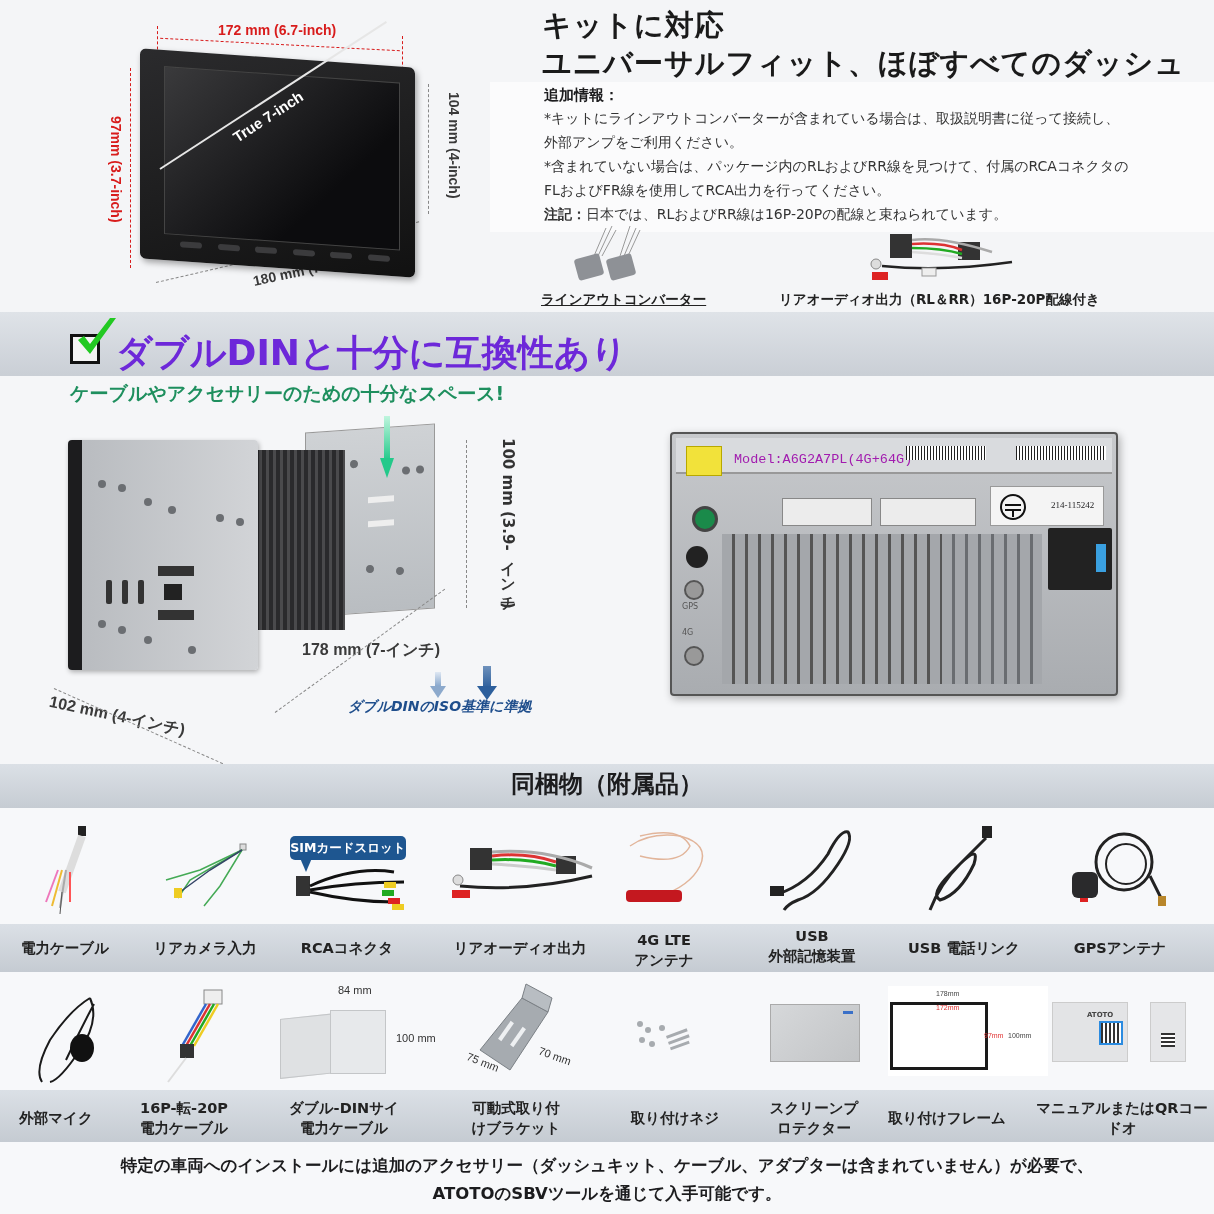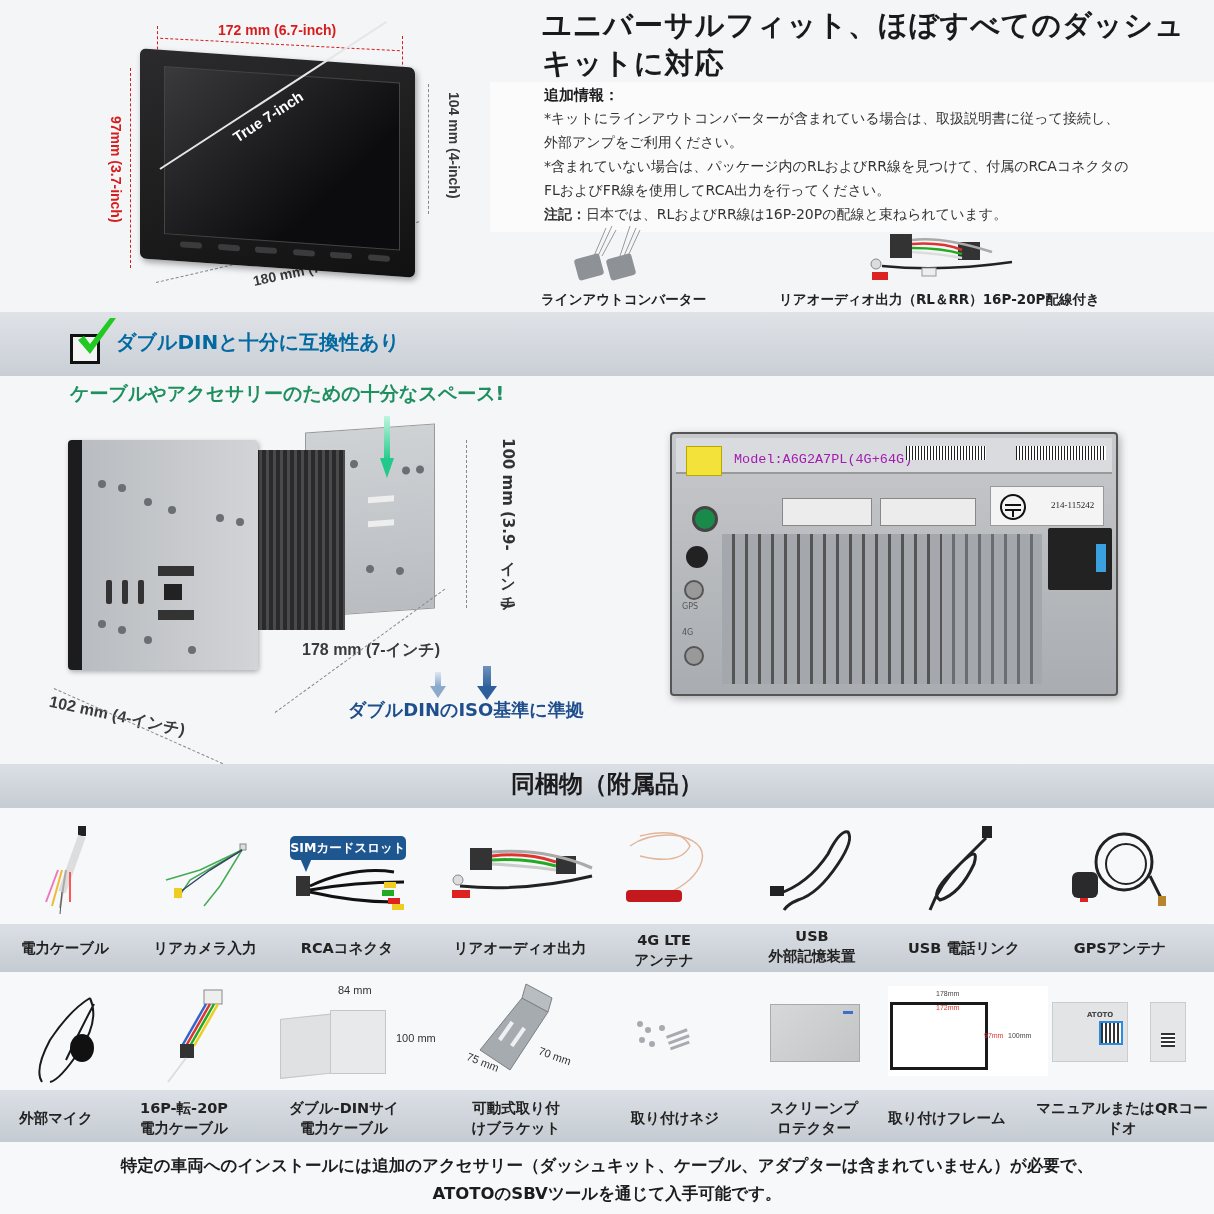--- a/index.html
+++ b/index.html
@@ -52,21 +52,21 @@
   .info-title { left:544px; top:86px; font-size:15px; font-weight:bold; }
   .info-line { left:544px; font-size:14px; color:#333; white-space:nowrap; }
   .info-note b { font-weight:bold; }
   .cap-small { font-size:13.5px; font-weight:bold; color:#222; white-space:nowrap; }
 
   
   .band {
     left:0; width:1214px;
     background:linear-gradient(#dfe3e8,#c9ced5);
   }
-  .band-title { font-size:20px; font-weight:bold; color:#0369a1; white-space:nowrap; }
+  .band-title { font-size:36px; font-weight:bold; color:#6d28d9; white-space:nowrap; }
   .checkbox {
     left:70px; top:334px; width:30px; height:30px; border:3px solid #111; background:#f4f4f4;
   }
   .check-mark { left:74px; top:316px; width:46px; height:46px; }
 
   .green-sub { left:70px; top:381px; font-size:19px; font-weight:bold; color:#1e8f5e; white-space:nowrap; }
 
   
   .din-section { left:0; top:376px; width:1214px; height:388px; background:#f5f6f8; }
   .cage {
@@ -85,21 +85,21 @@
     transform:skewY(-4deg);
   }
   .hole { position:absolute; width:8px; height:8px; border-radius:50%; background:#6b6e72; }
   .slot { position:absolute; width:6px; height:24px; background:#333; border-radius:2px; }
 
   .arrow-green { left:380px; top:416px; width:14px; height:60px; }
   .vdim-text {
     left:498px; top:438px; writing-mode:vertical-rl; font-size:15px; font-weight:bold; color:#333;
     white-space:nowrap;
   }
-  .blue-caption { left:348px; top:698px; font-size:18px; font-weight:bold; color:#1f4e8c; white-space:nowrap; }
+  .blue-caption { left:348px; top:698px; font-size:14px; font-weight:bold; color:#1f4e8c; white-space:nowrap;font-style:italic; }
 
   .rear-panel {
     left:670px; top:432px; width:448px; height:264px;
     background:linear-gradient(#c7c9cc,#a9acb0);
     border:2px solid #555; border-radius:4px;
     box-shadow:2px 3px 8px rgba(0,0,0,.3);
   }
   .model-strip {
     position:absolute; left:4px; top:4px; width:436px; height:36px; background:#d9dbde; border-bottom:2px solid #999;
   }
@@ -173,22 +173,22 @@
         <span></span>
         <span></span>
         <span></span>
     </div>
   </div>
   <div class="diag"></div>
   <div class="diag-label">True 7-inch</div>
 </div>
 
 <div class="abs title-jp">
+  <div>キットに対応</div>
   <div>ユニバーサルフィット、ほぼすべてのダッシュ</div>
-  <div>キットに対応</div>
 </div>
 
 <div class="abs info-box"></div>
 <div class="abs info-title">追加情報：</div>
 <div class="abs info-line" style="top:110px;">*キットにラインアウトコンバーターが含まれている場合は、取扱説明書に従って接続し、</div>
 <div class="abs info-line" style="top:134px;">外部アンプをご利用ください。</div>
 <div class="abs info-line" style="top:158px;">*含まれていない場合は、パッケージ内のRLおよびRR線を見つけて、付属のRCAコネクタの</div>
 <div class="abs info-line" style="top:182px;">FLおよびFR線を使用してRCA出力を行ってください。</div>
 <div class="abs info-line info-note" style="top:206px;">
   <b>注記：</b><span>日本では、RLおよびRR線は16P-20Pの配線と束ねられています。</span>
@@ -201,21 +201,21 @@
         <path d="M26 30 L40 0"></path>
         <path d="M30 30 L44 4"></path>
       <path d="M48 30 L58 0"></path>
         <path d="M52 30 L64 2"></path>
         <path d="M56 30 L68 4"></path>
     </g>
     <rect x="4" y="30" width="26" height="22" rx="3" fill="#8e9196" transform="rotate(-15 17 41)"></rect>
     <rect x="36" y="30" width="26" height="22" rx="3" fill="#8e9196" transform="rotate(-15 49 41)"></rect>
   </svg>
 </div>
-<div class="abs cap-small" style="left:541px;top:291px;">ラインアウトコンバーター</div>
+<div class="abs cap-small" style="left:541px;top:291px;text-decoration:underline;">ラインアウトコンバーター</div>
 
 <div class="abs" style="left:862px;top:232px;width:160px;height:52px;">
   <svg width="160" height="52" viewBox="0 0 160 52">
     <rect x="28" y="2" width="22" height="24" fill="#333"></rect>
     <rect x="96" y="10" width="22" height="18" fill="#333"></rect>
     <g stroke-width="2.5" fill="none">
       <path d="M50 12 Q80 10 100 18" stroke="#d33"></path>
       <path d="M50 16 Q80 16 100 22" stroke="#2a2"></path>
       <path d="M50 20 Q80 22 100 26" stroke="#ddd"></path>
       <path d="M50 8 Q80 4 130 20" stroke="#aaa"></path>

